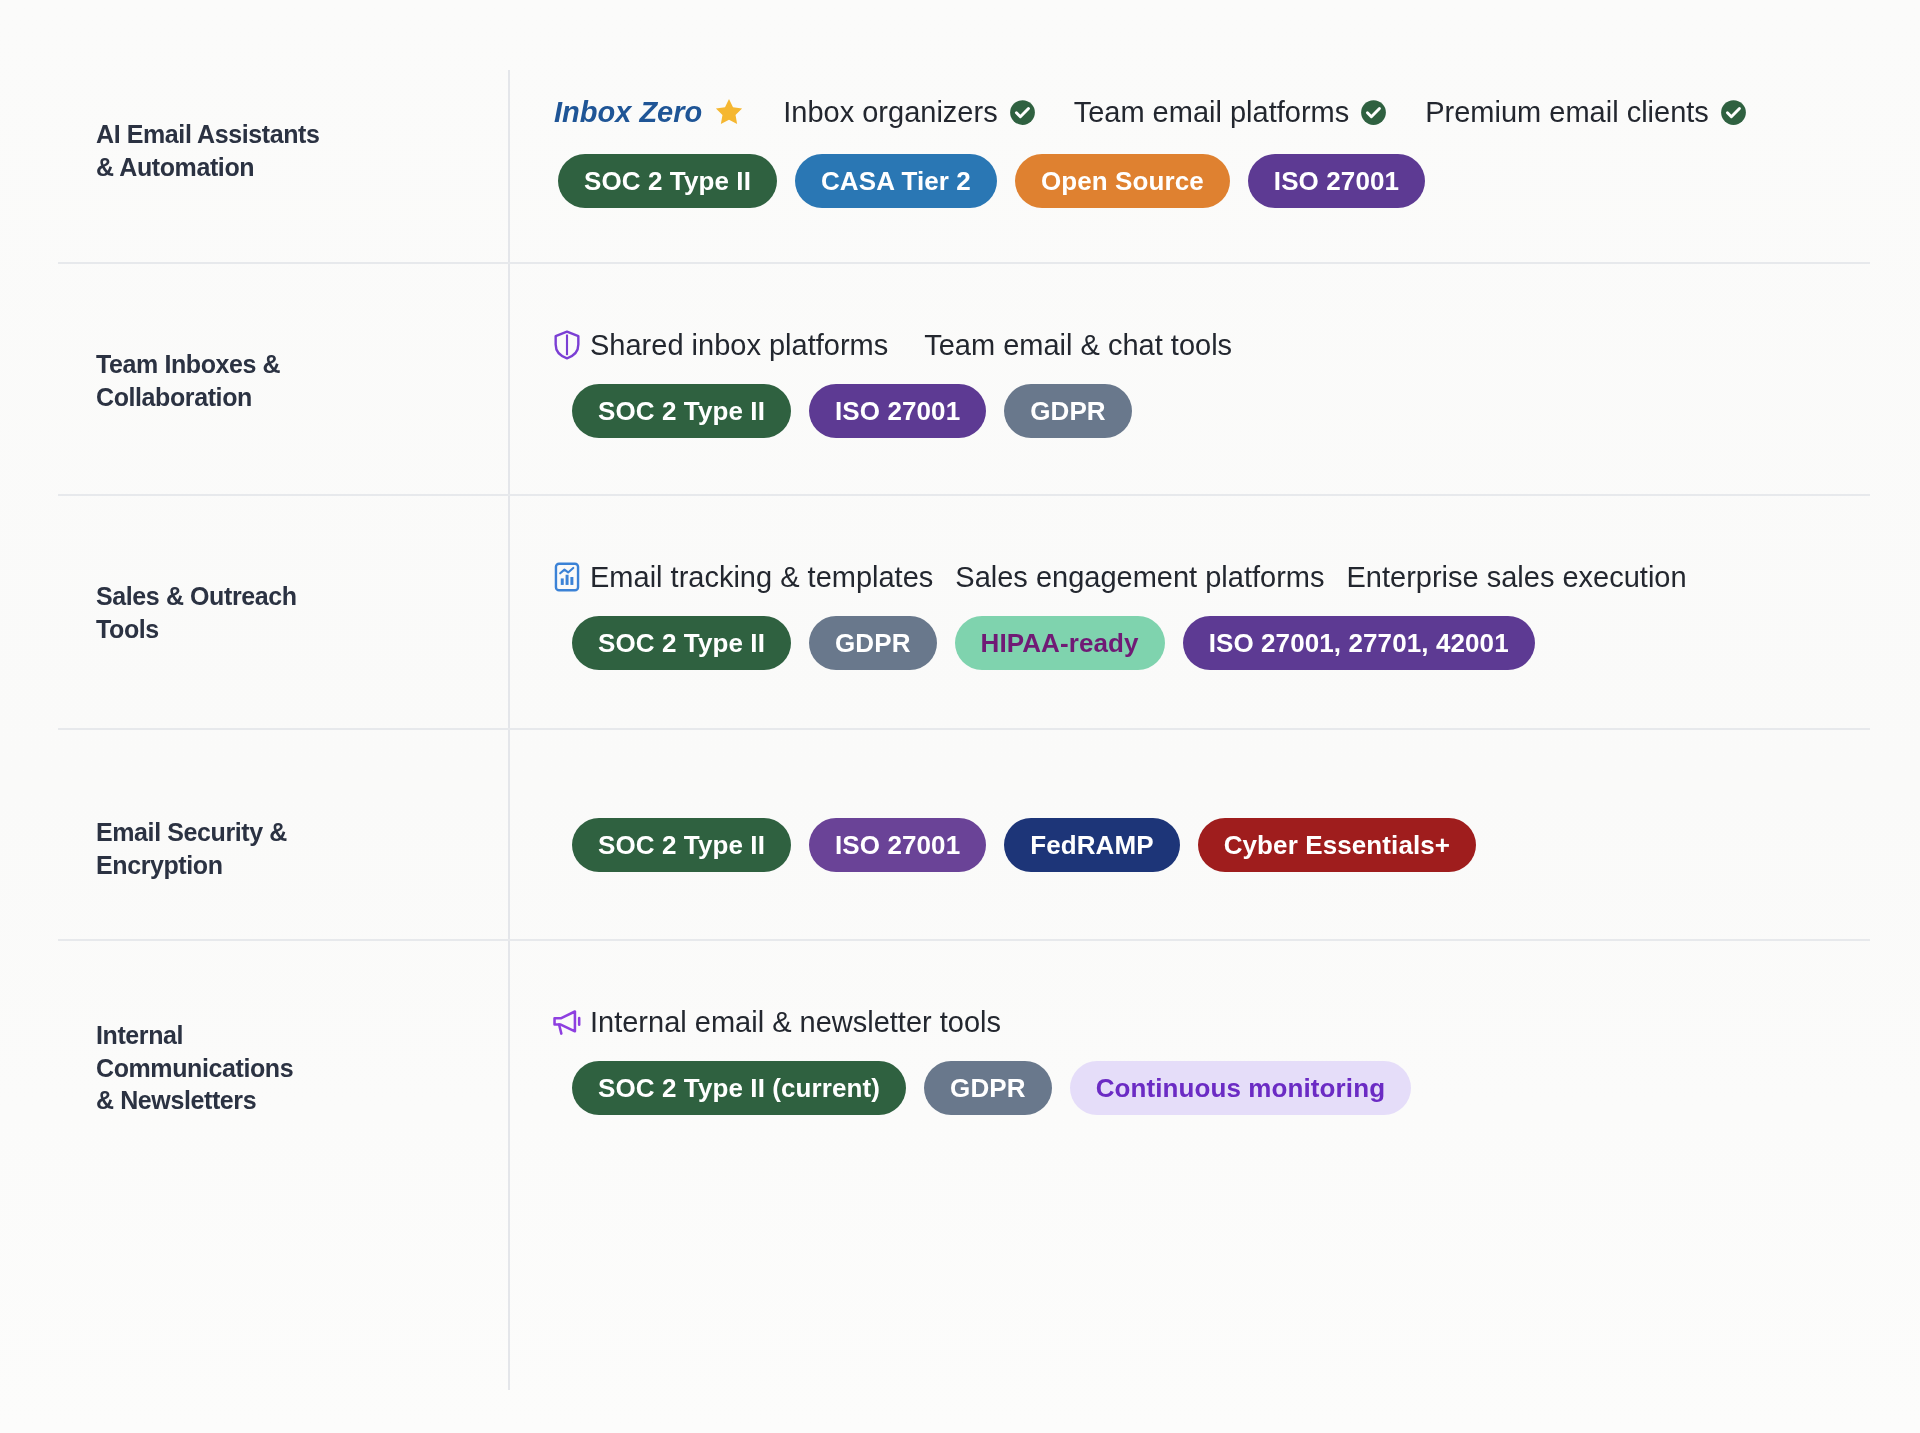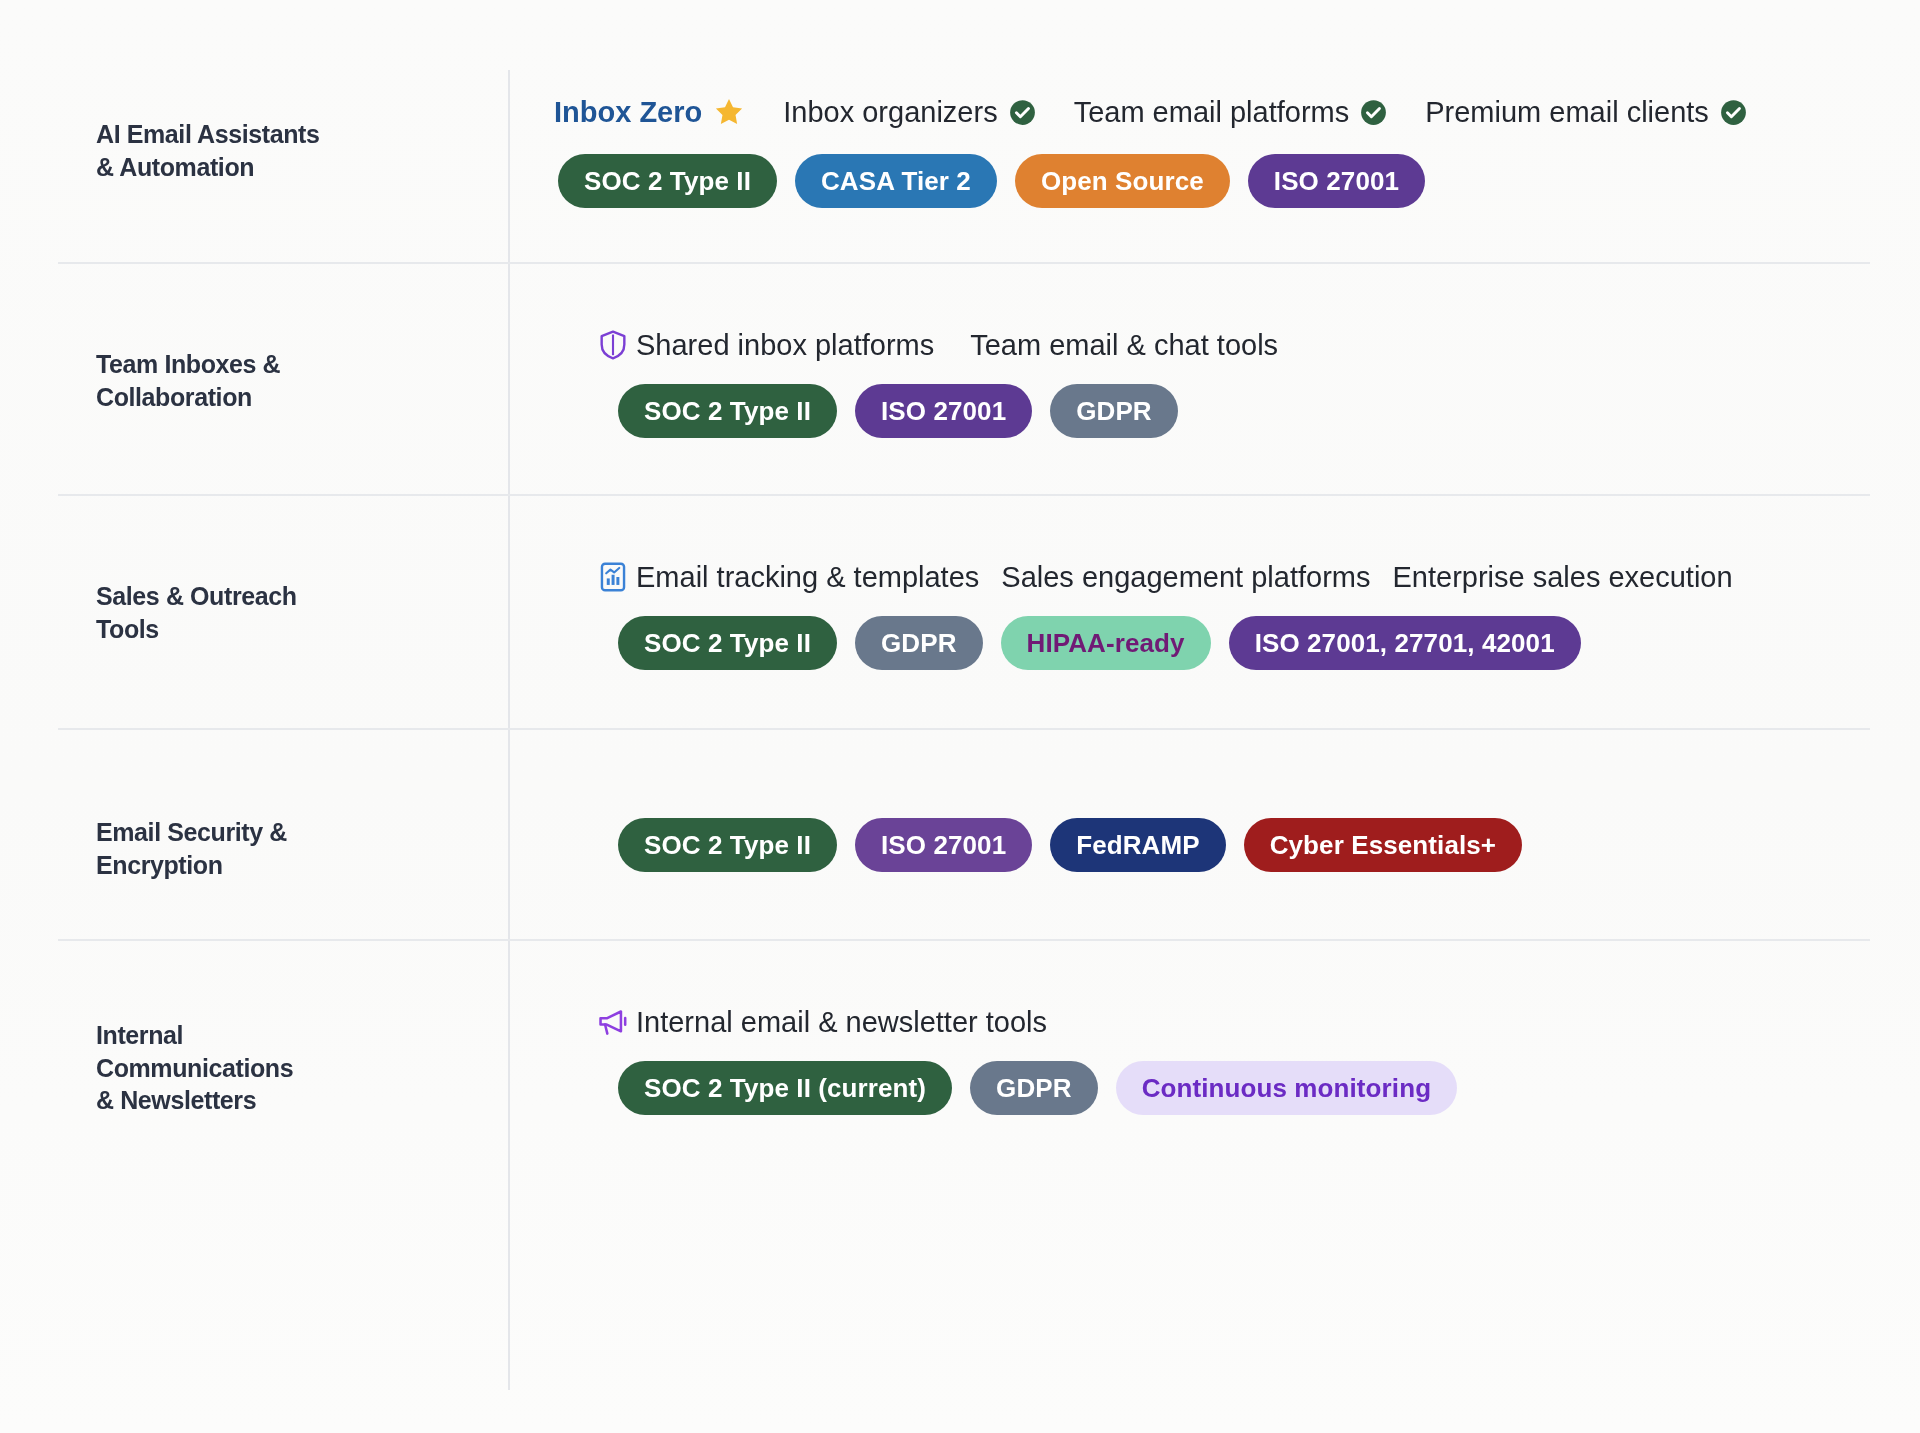--- a/index.html
+++ b/index.html
@@ -73,21 +73,21 @@
     font-weight: 700;
     color: #2b3242;
     letter-spacing: -0.4px;
     white-space: pre-line;
     margin: 0;
   }
 
   .content {
     flex: 1;
     box-sizing: border-box;
-    padding-left: 88px;
+    padding-left: 42px;
     padding-right: 40px;
   }
 
   .tools {
     display: flex;
     align-items: center;
     flex-wrap: nowrap;
     gap: 0;
   }
 
@@ -102,20 +102,21 @@
   .tool-label {
     font-size: 29px;
     line-height: 1;
     color: #23272f;
     font-weight: 400;
   }
 
   .tool.featured .tool-label {
     color: #1f5596;
     font-weight: 700;
+    font-style: italic;
   }
 
   .lead-icon {
     flex: none;
     display: inline-flex;
     align-items: center;
     justify-content: center;
     width: 34px;
     height: 34px;
     margin-right: 6px;

